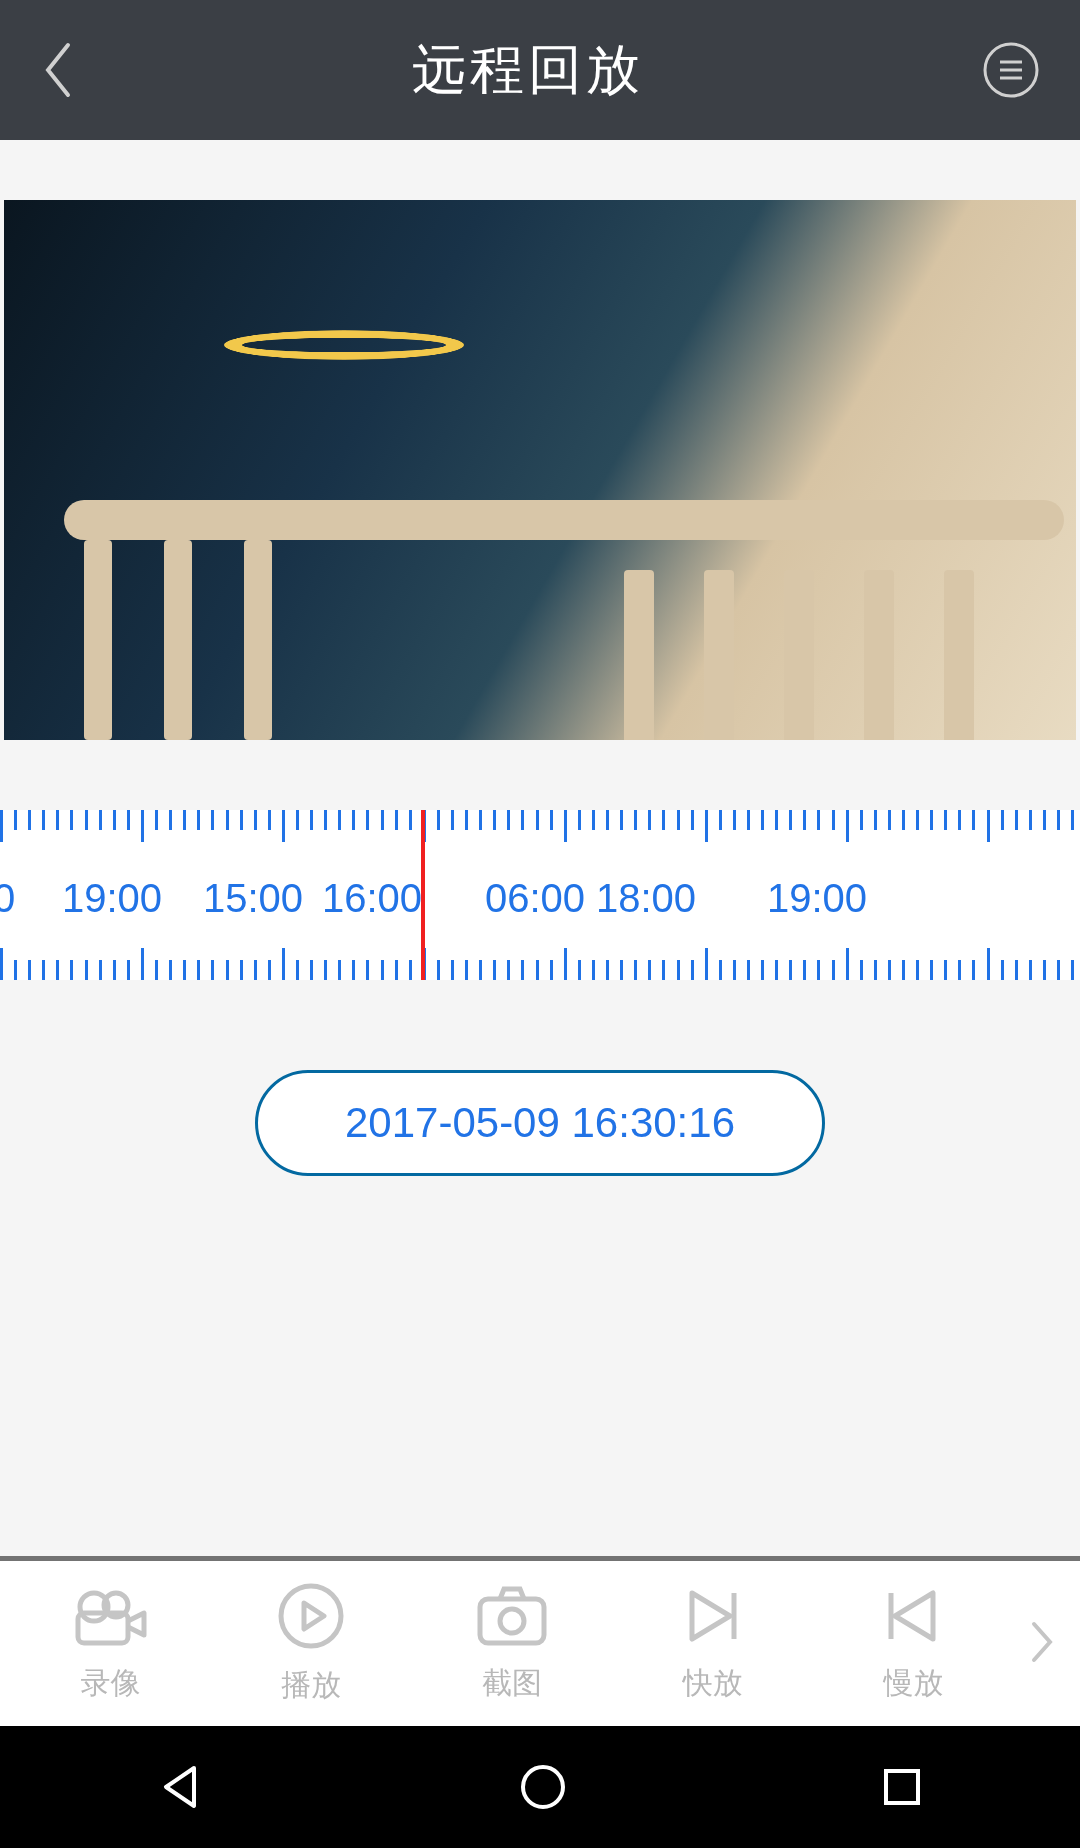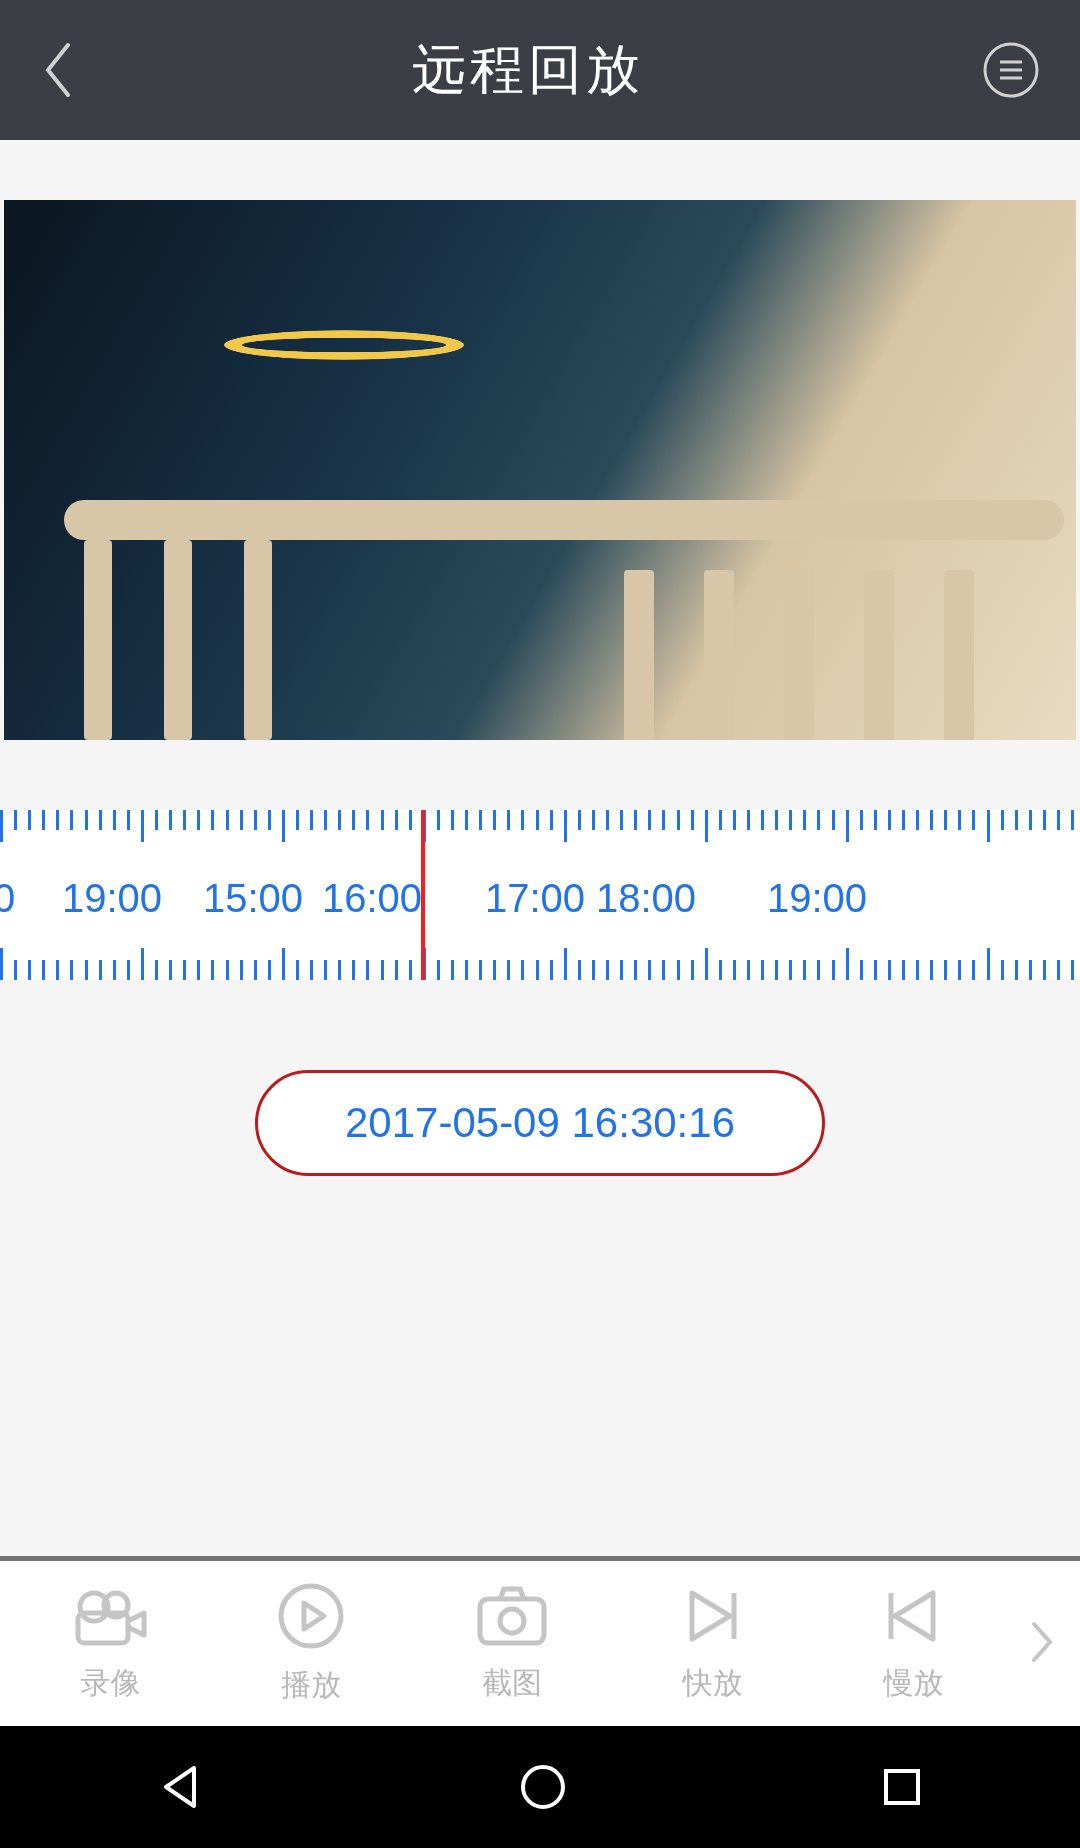--- a/index.html
+++ b/index.html
@@ -67,21 +67,21 @@
     position:absolute; color:#2173e6; font-size:40px; font-weight:400;
     transform:translateX(-50%);
   }
   .cursor-line {
     position:absolute; top:0; bottom:0; width:4px; background:#f02020;
     left:421px;
   }
   .datetime-pill {
     margin: 90px auto 0 auto;
     width: 570px; height: 106px;
-    border:3px solid #b91c1c; border-radius:60px;
+    border:3px solid #0369a1; border-radius:60px;
     display:flex; align-items:center; justify-content:center;
     color:#2173e6; font-size:42px; background:#fff;
   }
   .spacer { flex:1; }
   .bottom-bar {
     height:170px; background:#fff; border-top:5px solid #737373;
     display:flex; align-items:center; padding:0 10px;
   }
   .ctrl {
     flex:1; display:flex; flex-direction:column; align-items:center;
@@ -208,21 +208,21 @@
       <div class="tick"></div>
       <div class="tick"></div>
       <div class="tick"></div>
       <div class="tick"></div>
     </div>
   <div class="labels" id="timeline-labels">
       <div class="tlabel" style="left: 4px;">0</div>
       <div class="tlabel" style="left: 112px;">19:00</div>
       <div class="tlabel" style="left: 253px;">15:00</div>
       <div class="tlabel" style="left: 372px;">16:00</div>
-      <div class="tlabel" style="left: 535px;">17:00</div>
+      <div class="tlabel" style="left: 535px;">06:00</div>
       <div class="tlabel" style="left: 646px;">18:00</div>
       <div class="tlabel" style="left: 817px;">19:00</div>
     </div>
   <div class="ruler bottom" id="ruler-bottom">
       <div class="tick major"></div>
       <div class="tick"></div>
       <div class="tick"></div>
       <div class="tick"></div>
       <div class="tick"></div>
       <div class="tick"></div>

